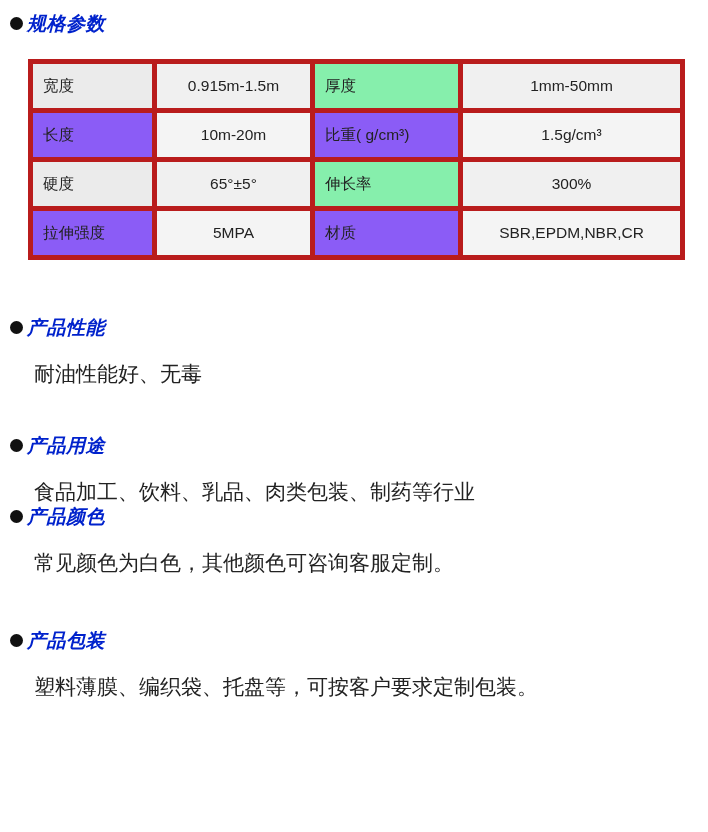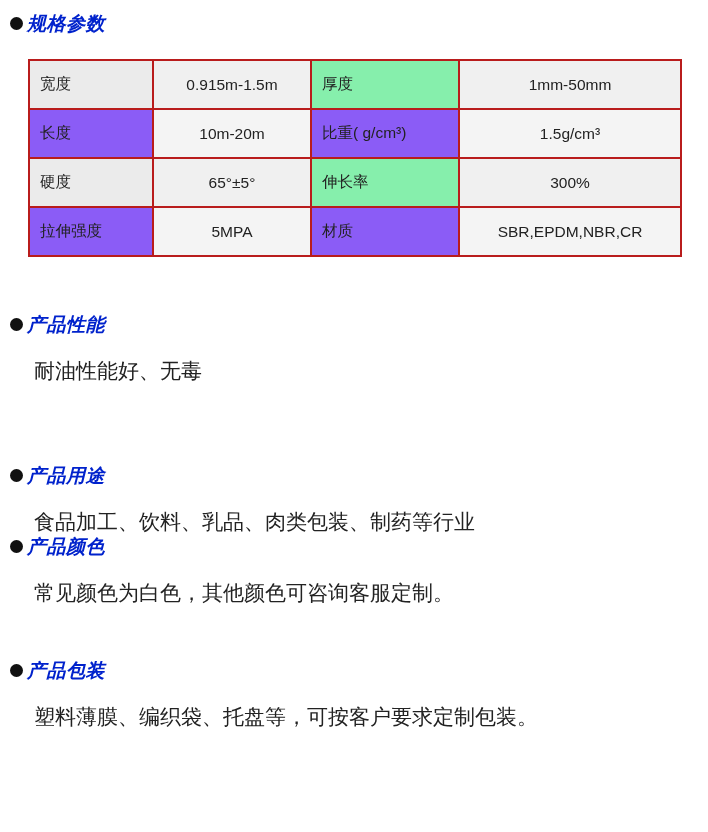--- a/index.html
+++ b/index.html
@@ -50,21 +50,21 @@
   .table-wrap {
     margin: 26px 0 0 28px;
     width: 652px;
   }
   table.spec {
     border-collapse: collapse;
     width: 652px;
     table-layout: fixed;
   }
   table.spec td {
-    border: 2px solid #b91c1c;
+    border: 5px solid #b91c1c;
     height: 49px;
     font-size: 15.5px;
     color: #222222;
     padding: 0 10px;
     box-sizing: border-box;
     white-space: nowrap;
   }
   td.label {
     background: #ebebeb;
     text-align: left;
@@ -89,21 +89,21 @@
   tr.alt td.value, tr.alt td.value2 { background: #f4f4f4; }
 
   
   .body-text {
     margin: 22px 0 0 34px;
     font-size: 21px;
     color: #222222;
     line-height: 1.4;
   }
   .gap-1 { margin-top: 58px; }
-  .gap-2 { margin-top: 81px; }
+  .gap-2 { margin-top: 48px; }
   .gap-3 { }
   .gap-4 { margin-top: 54px; }
 </style>
 </head>
 <body>
 
 <div class="page">
 
   <div class="section-head">
     <span class="bullet"></span>

